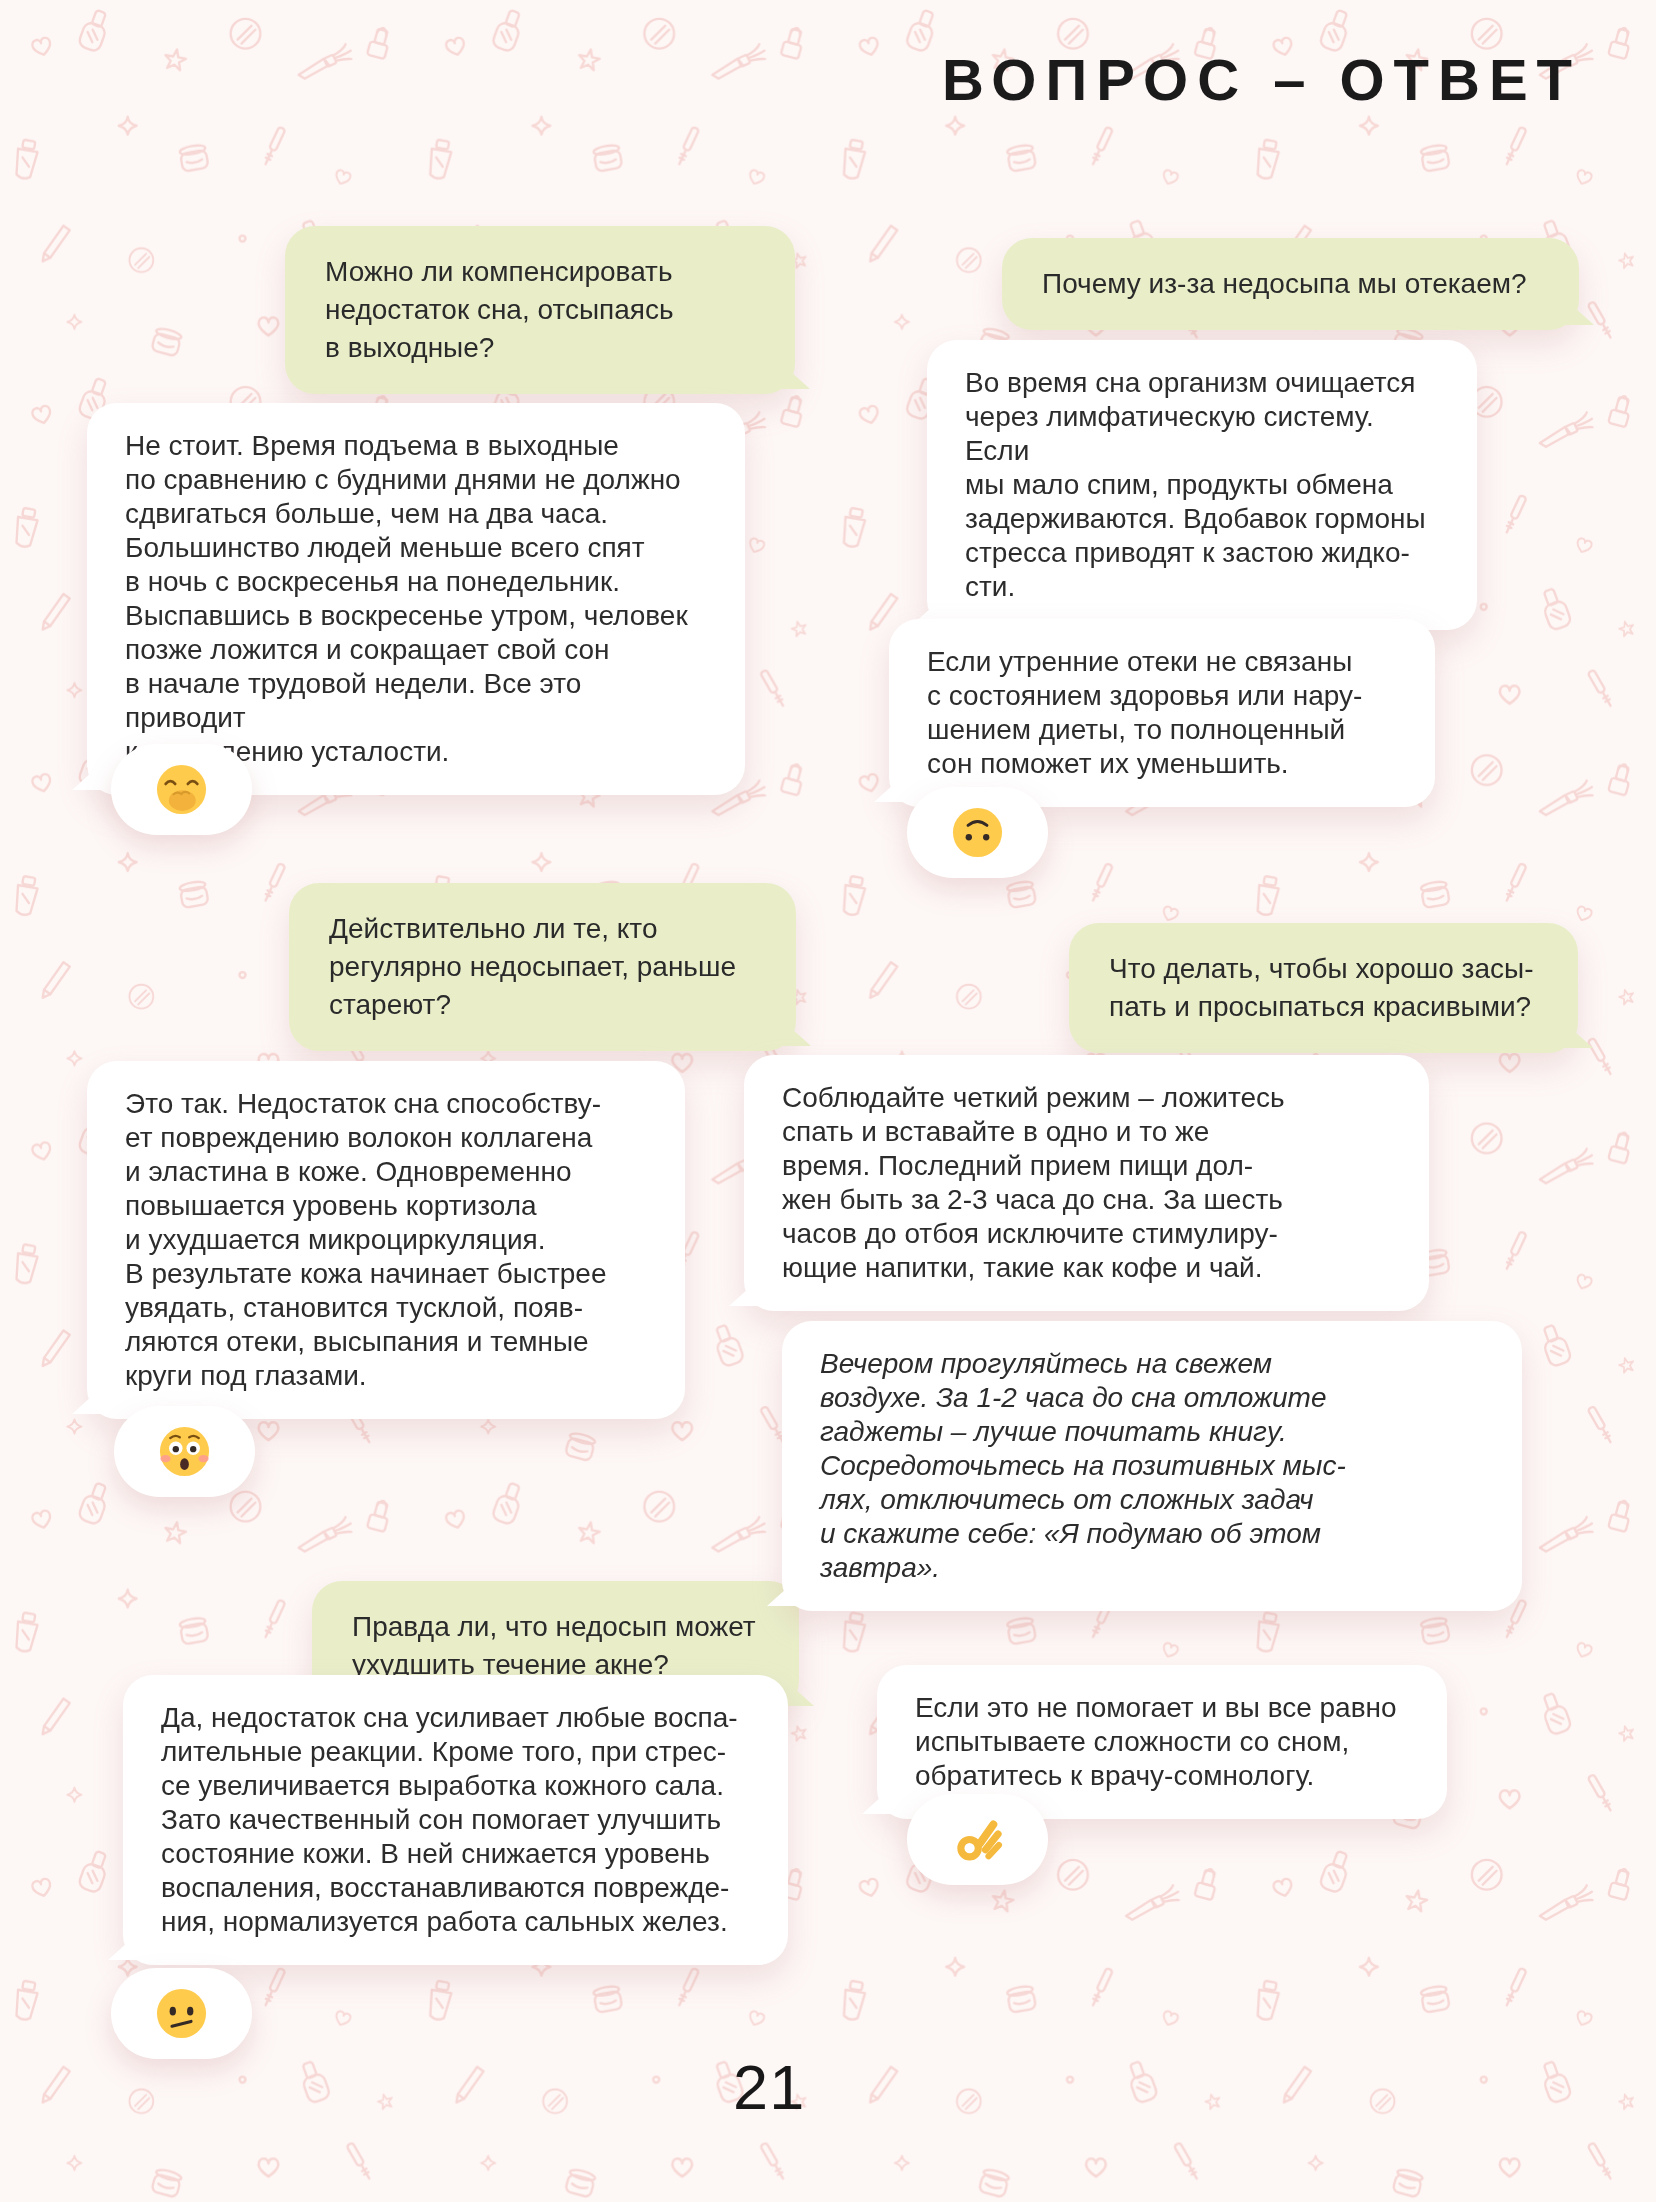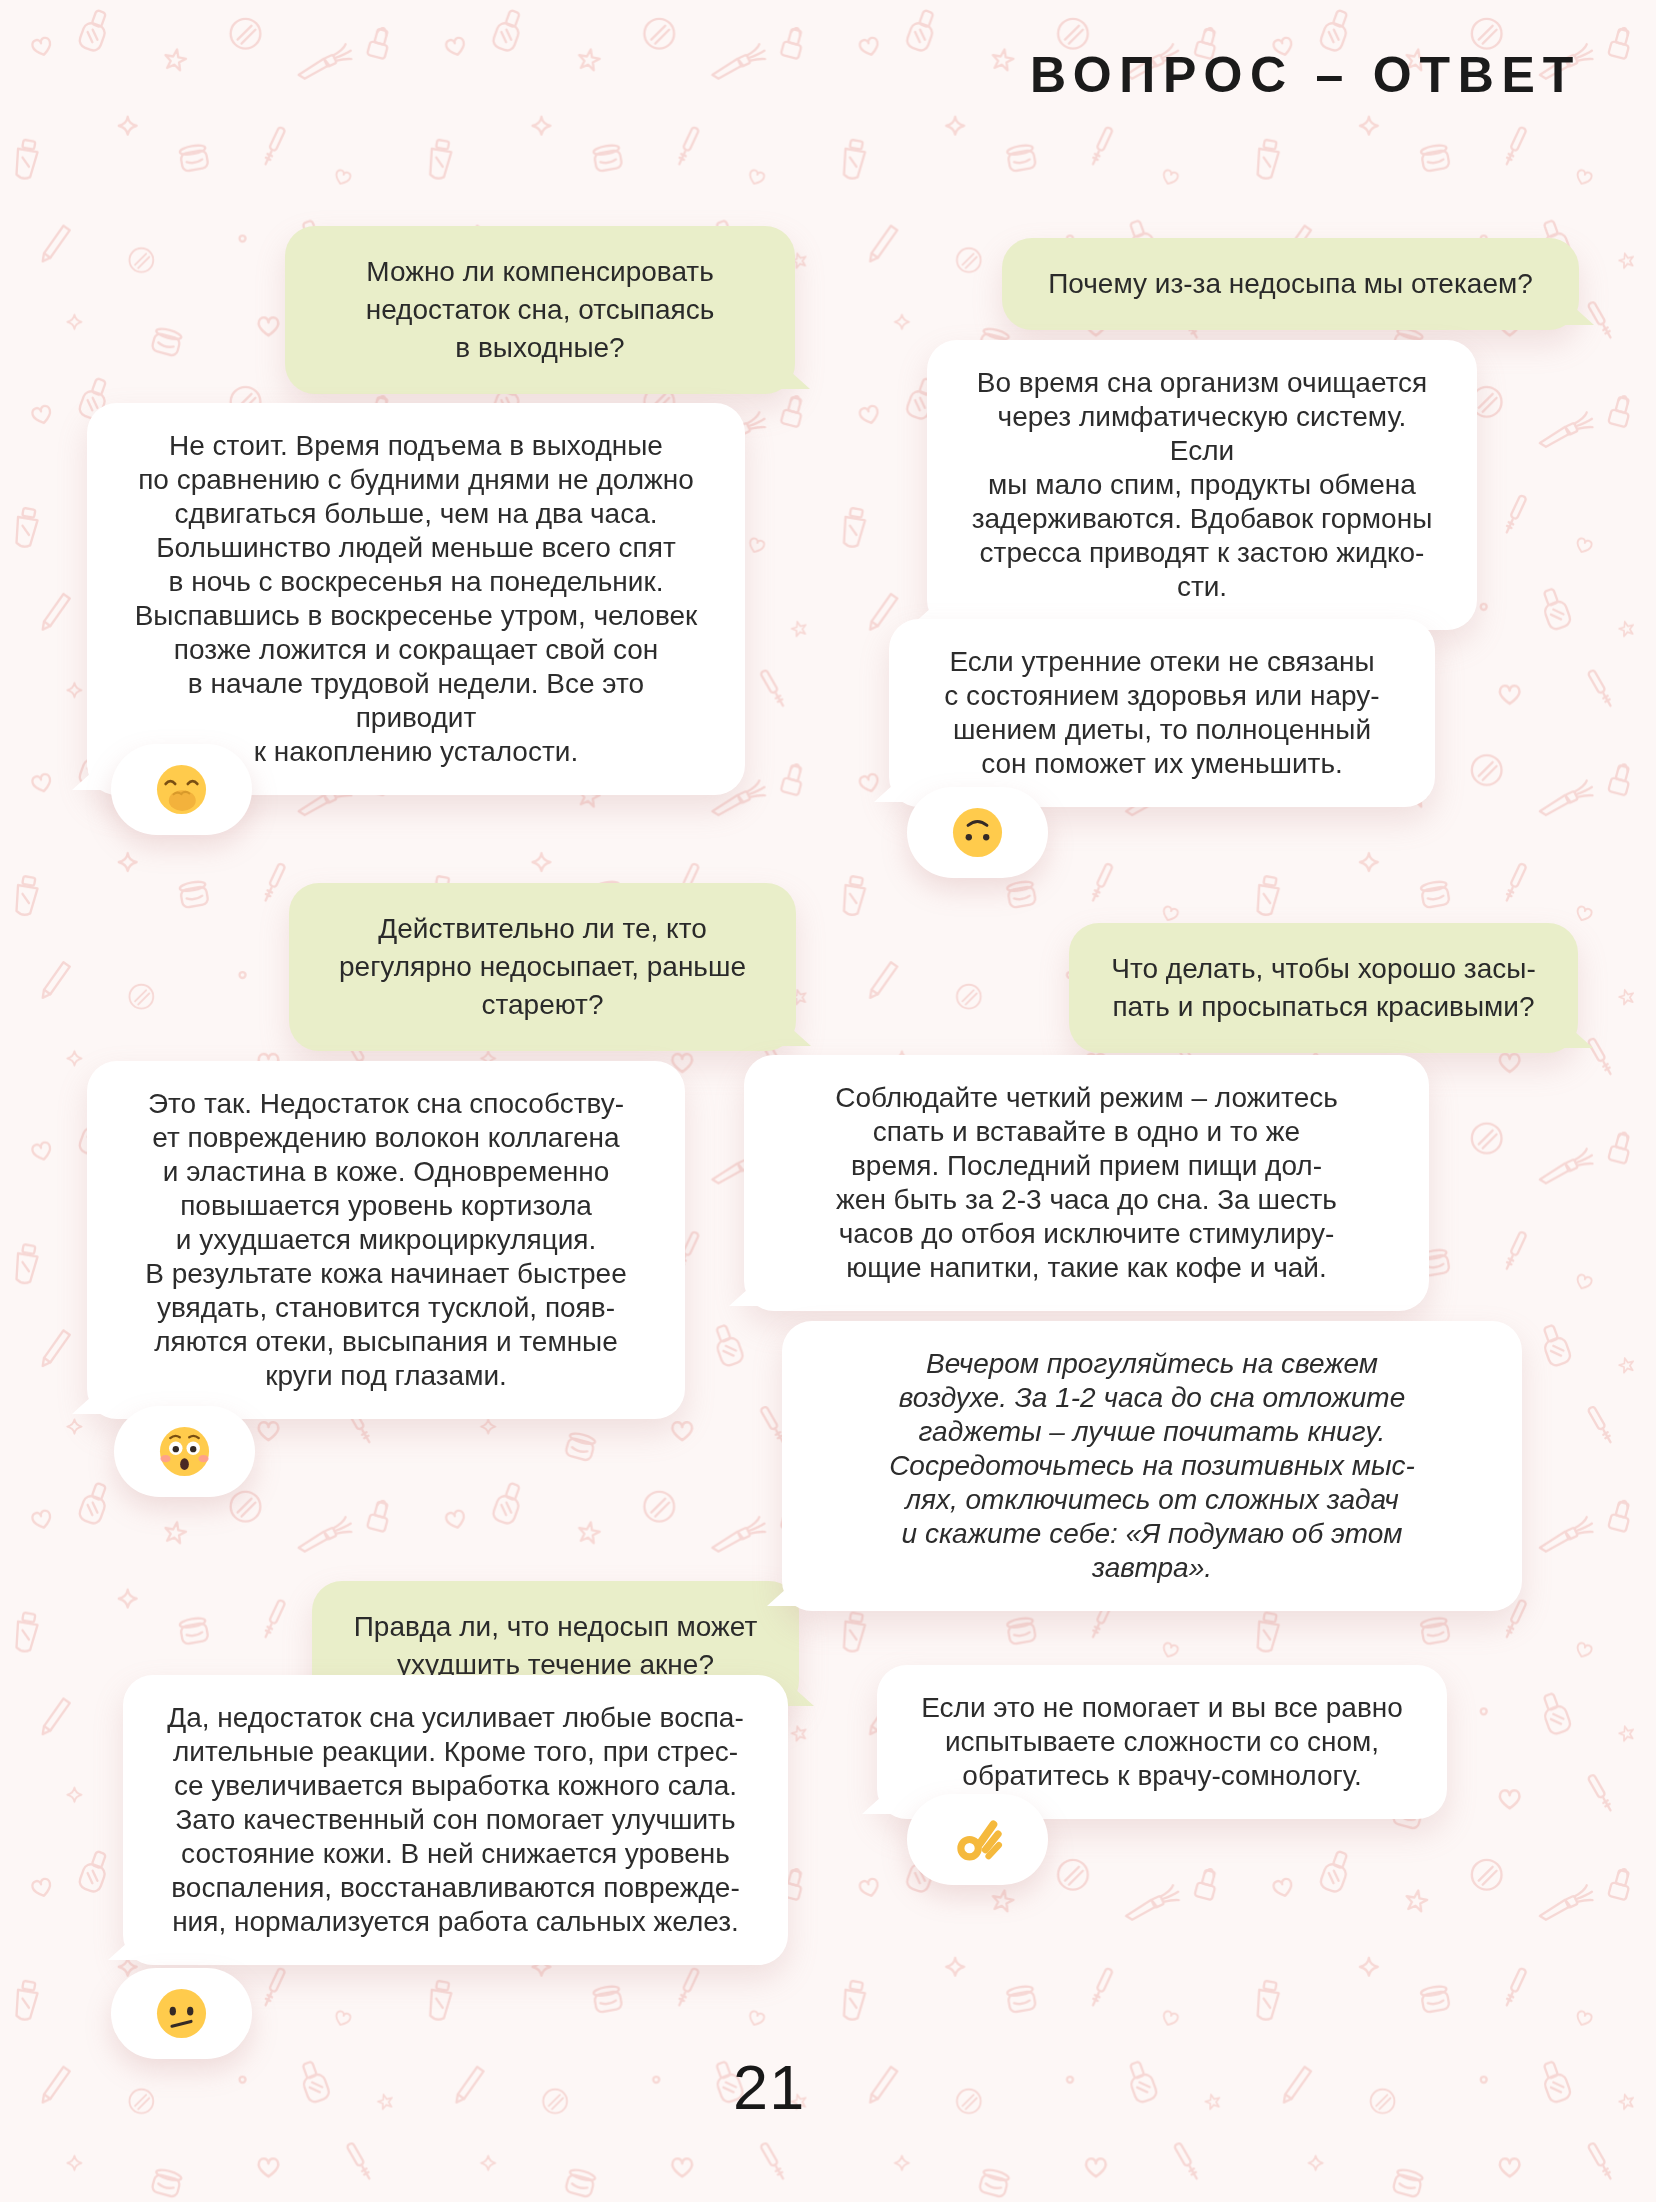--- a/index.html
+++ b/index.html
@@ -6,31 +6,30 @@
   .page{
     position:relative;
     width:1656px;height:2203px;
     background:#fdf7f6;
     overflow:hidden;
     font-family:"Liberation Sans","DejaVu Sans",sans-serif;
   }
   .bg{position:absolute;inset:0;z-index:0;}
   .title{
     position:absolute;top:46px;right:75px;z-index:2;
-    font-size:50px;font-weight:600;letter-spacing:.155em;
+    font-size:58px;font-weight:600;letter-spacing:.155em;
     color:#1b1b1b;white-space:nowrap;
   }
   .bubble{
     position:absolute;z-index:2;
     background:#ffffff;border-radius:30px;
     padding:26px 38px;
     font-size:28px;line-height:34px;color:#2c2c2c;
     white-space:pre-line;
     box-shadow:0 14px 30px rgba(198,141,141,.22);
-    text-align:center;
   }
   .bubble::after{
     content:"";position:absolute;bottom:5px;left:-15px;
     width:30px;height:27px;background:#ffffff;
     clip-path:polygon(100% 0,100% 100%,0 100%);
   }
   .bubble.q{
     background:#e9eec9;padding:27px 40px;line-height:38px;color:#2a2a2a;
   }
   .bubble.q::after{

